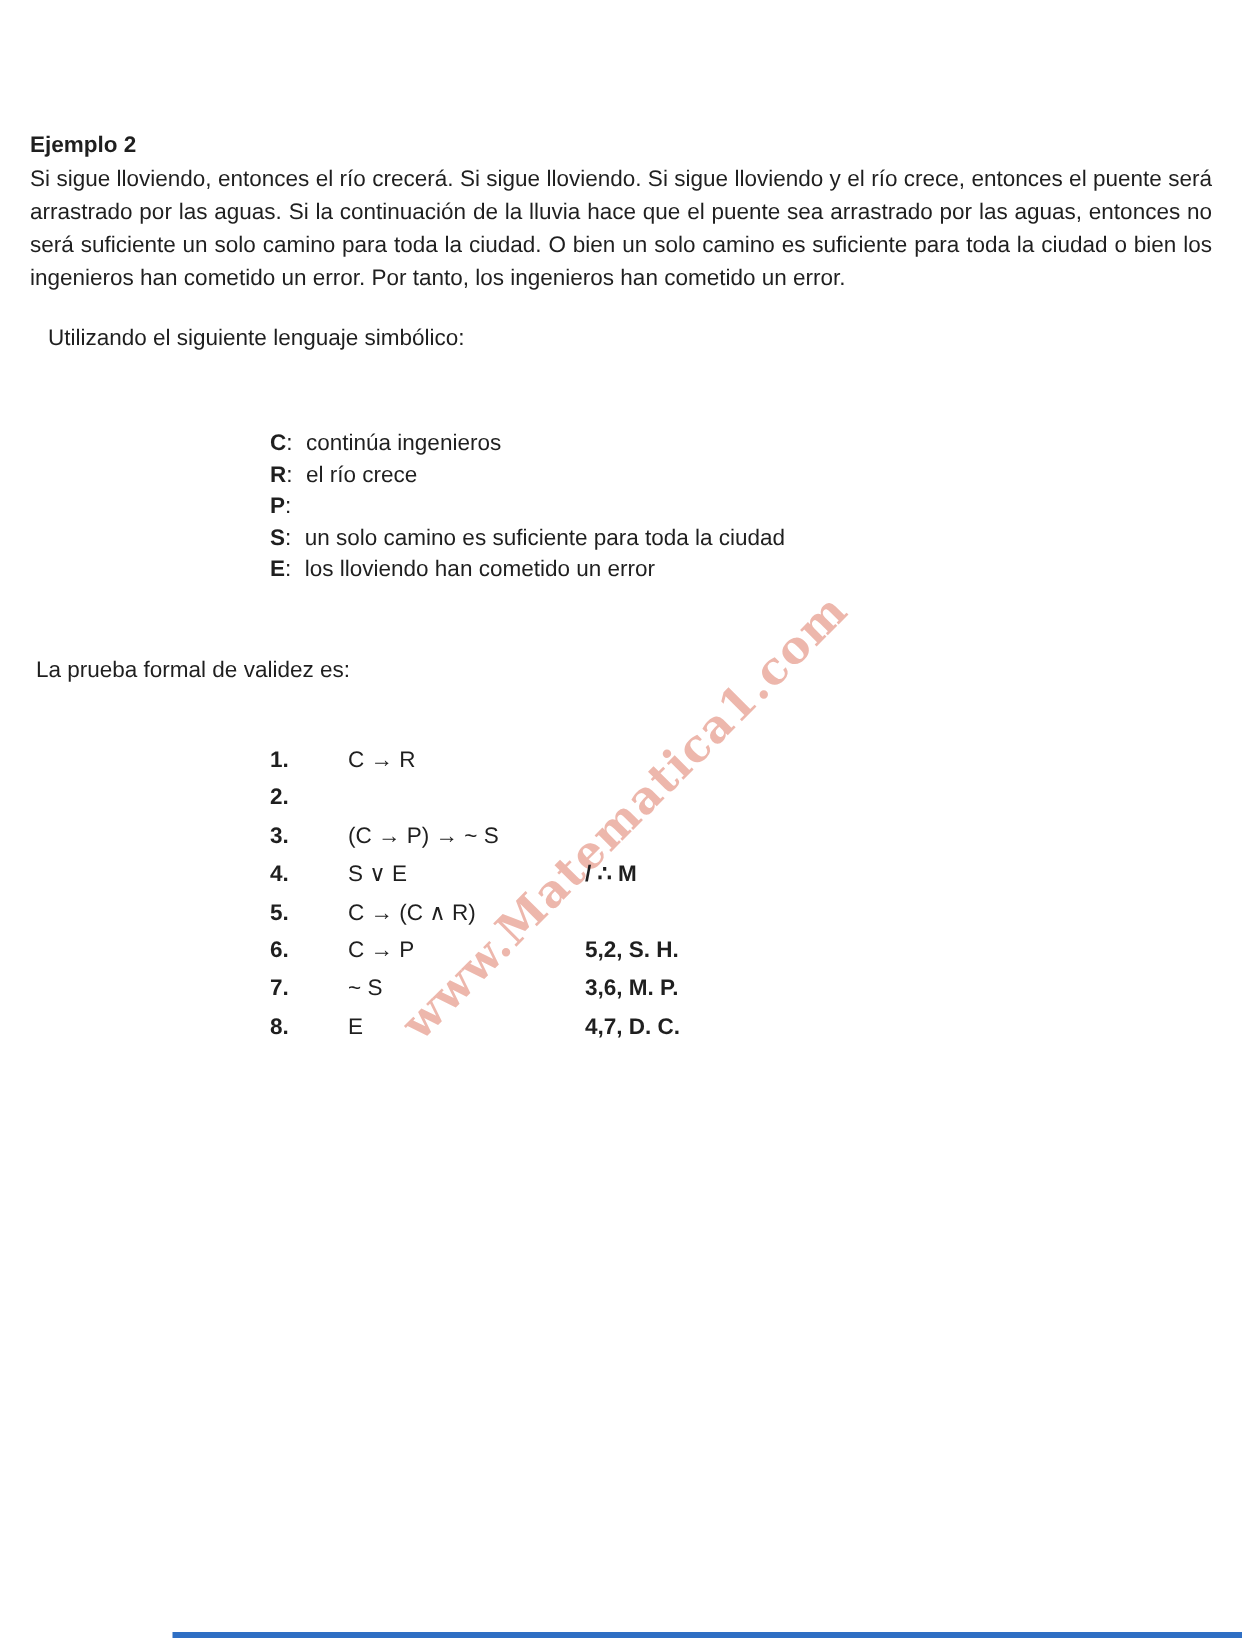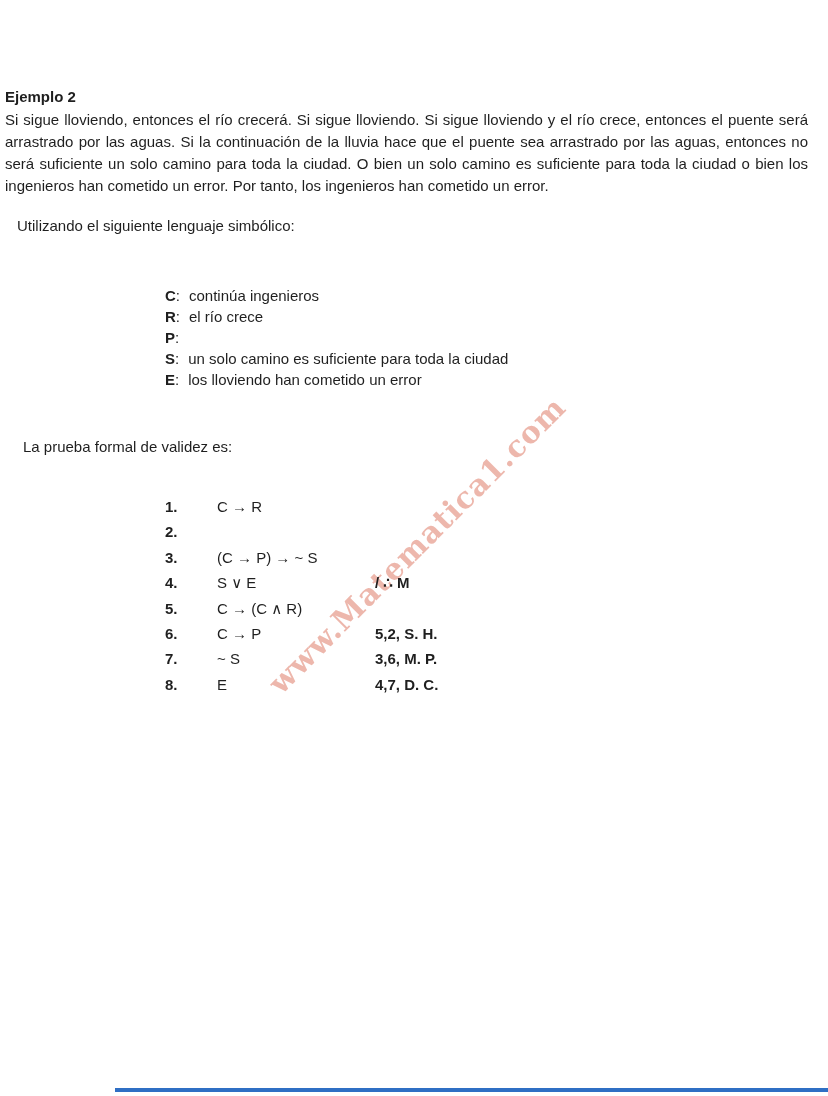--- a/index.html
+++ b/index.html
@@ -12,21 +12,21 @@
     width: 828px;
     height: 1096px;
     background: #ffffff;
     overflow: hidden;
     font-family: "Liberation Sans", sans-serif;
     font-size: 15px;
     color: #1f1f1f;
   }
   .content {
     position: relative;
-    padding: 86px 20px 0 5px;
+    padding: 86px 20px 0 20px;
     z-index: 2;
   }
   .section-title {
     font-size: 15px;
     font-weight: 700;
     margin: 0 0 1px 0;
     line-height: 22px;
   }
   .para {
     margin: 0;
@@ -45,21 +45,21 @@
     line-height: 21px;
     white-space: nowrap;
   }
   .def-sym {
     font-weight: 700;
   }
   .def-colon {
     margin-right: 9px;
   }
   .proof-intro {
-    margin: 46px 0 0 18px;
+    margin: 46px 0 0 4px;
     line-height: 22px;
   }
   .proof {
     margin: 36px 0 0 160px;
   }
   .proof-row {
     display: grid;
     grid-template-columns: 52px 158px auto;
     line-height: 25.4px;
     white-space: nowrap;

